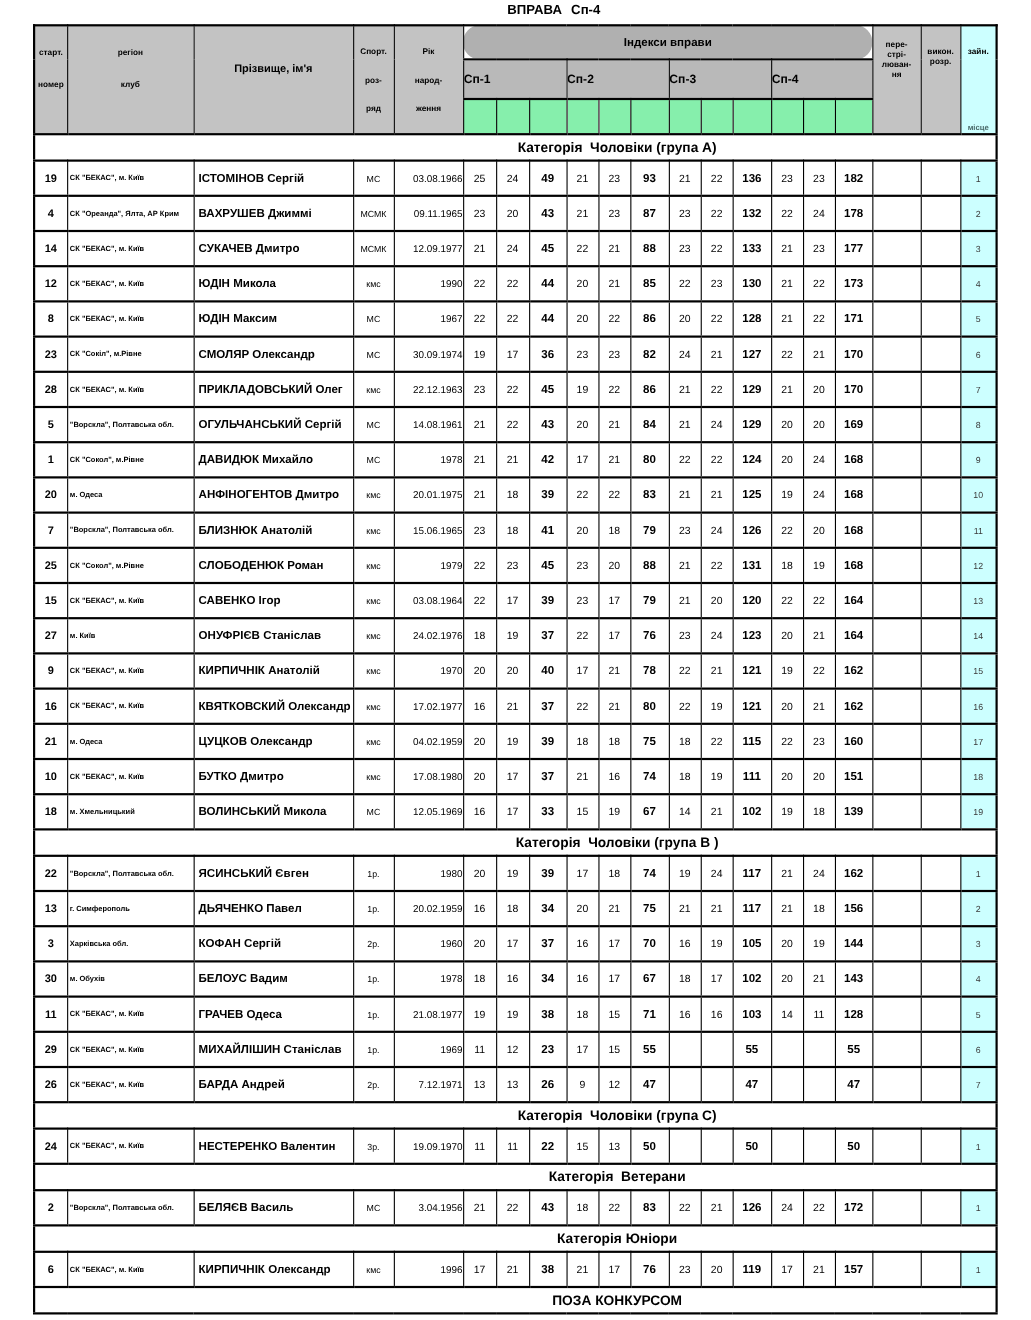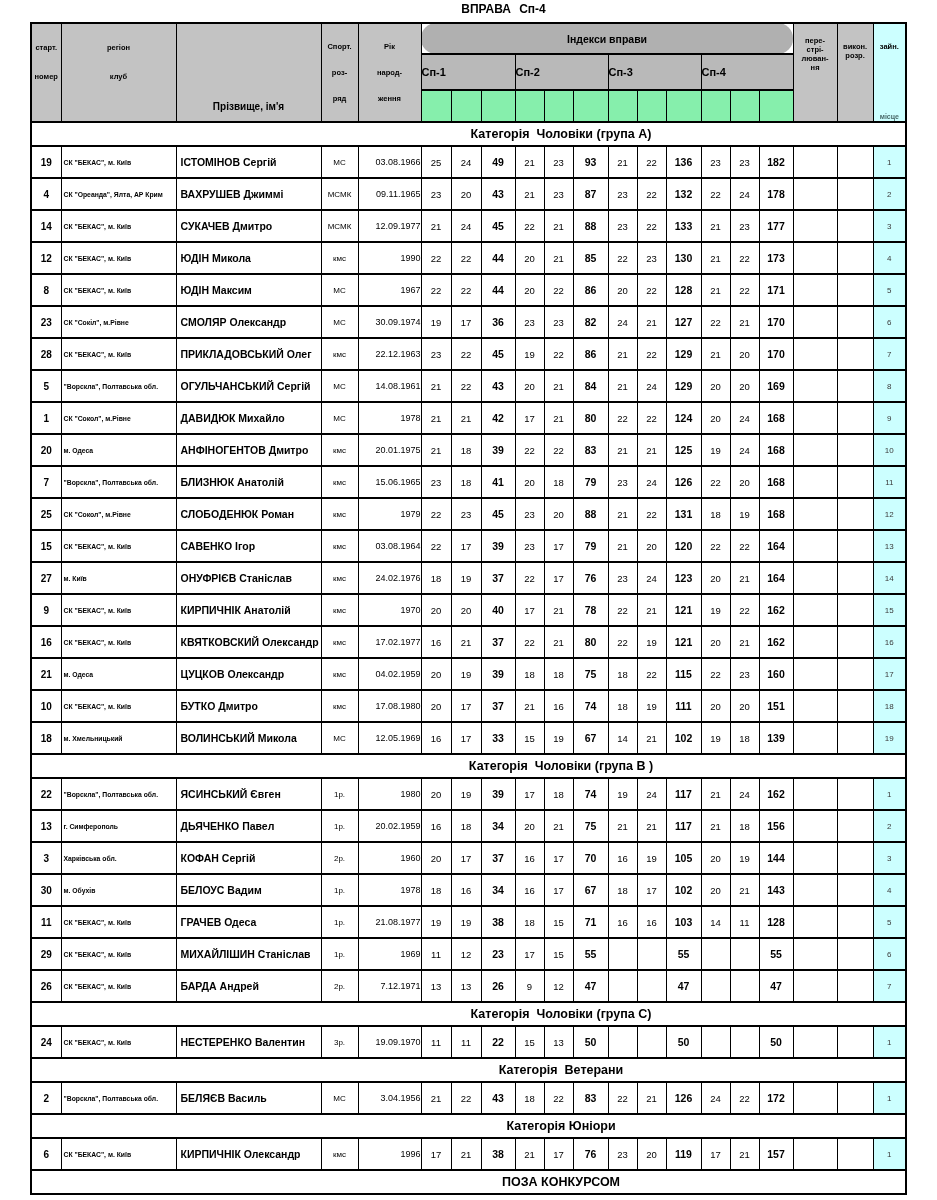--- a/index.html
+++ b/index.html
@@ -14,21 +14,21 @@
   table{border-collapse:collapse;table-layout:fixed;width:875px;margin:6px 0 0 30px;border:2px solid #000;}
   th,td{border:1px solid #000;padding:0;overflow:hidden;vertical-align:middle;}
   tbody td{border-top-width:2px;border-bottom-width:2px;}
   thead th{border-bottom-width:2px;}
 
   
   .hc{background:#c3c3c3;font-weight:bold;font-size:7.5px;}
   .stack{display:flex;flex-direction:column;justify-content:space-around;height:79px;align-items:center;}
   .stack4{justify-content:flex-start;padding-top:6px;}
   .stack4 span{line-height:9px;}
-  .name-h .stack{justify-content:flex-end;padding-top:24px;height:55px;}
+  .name-h .stack{justify-content:flex-start;padding-top:24px;height:55px;}
   .name-h span{font-size:10px;}
   .indices{background:#b0b0b0;font-weight:bold;font-size:10.5px;text-align:center;height:26px;border-radius:15px;}
   .h2 th{background:#b9b9b9;font-weight:bold;font-size:11px;text-align:left;height:30px;}
   .h3 th{background:#86efac;font-weight:bold;font-size:8px;text-align:center;height:27px;padding-left:44px;}
   .h3 th.tot-h{font-size:9.5px;font-style:italic;}
   .place-h{background:#ccffff;}
   .place-h .l2{font-size:7px;color:#4a6a6a;}
 
   
   tbody tr.data{height:32px;}

